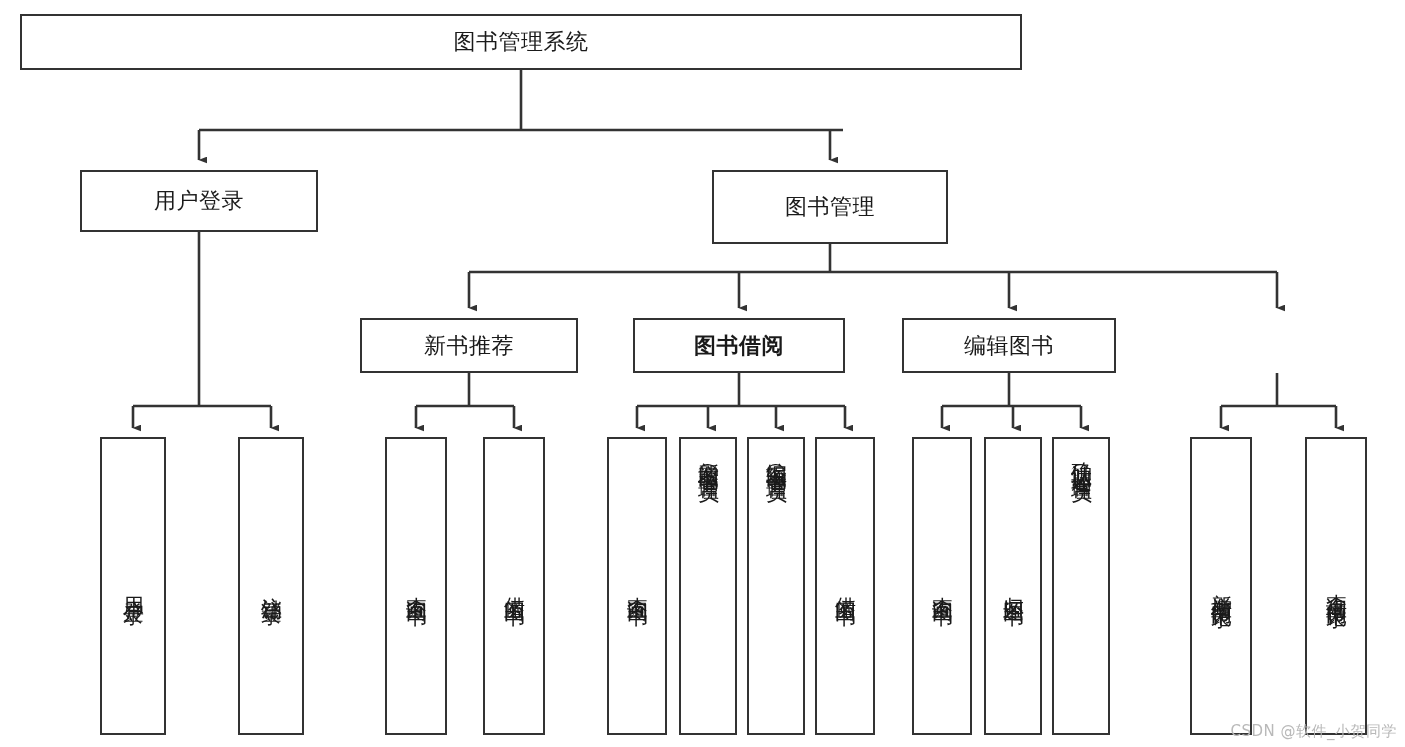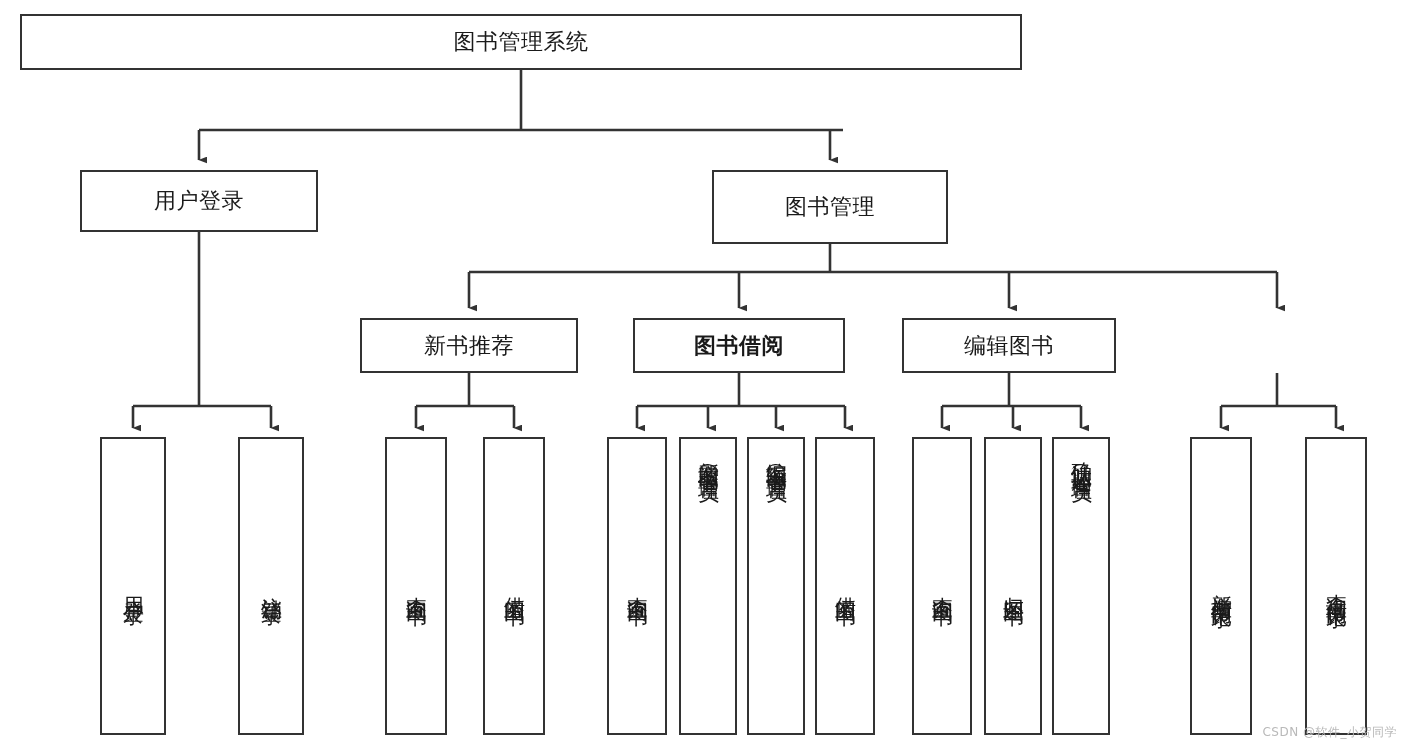--- a/index.html
+++ b/index.html
@@ -57,21 +57,21 @@
     white-space: nowrap;
   }
   .node.vertical.centered {
     align-items: center;
     padding-top: 0;
   }
   #watermark {
     position: absolute;
     right: 8px;
     bottom: 6px;
-    font-size: 12px;
+    font-size: 15px;
     color: #b9b9b9;
     letter-spacing: 0.5px;
     z-index: 5;
     white-space: nowrap;
     font-family: "DejaVu Sans", "Liberation Sans", sans-serif;
   }
 </style>
 </head>
 <body>
 

